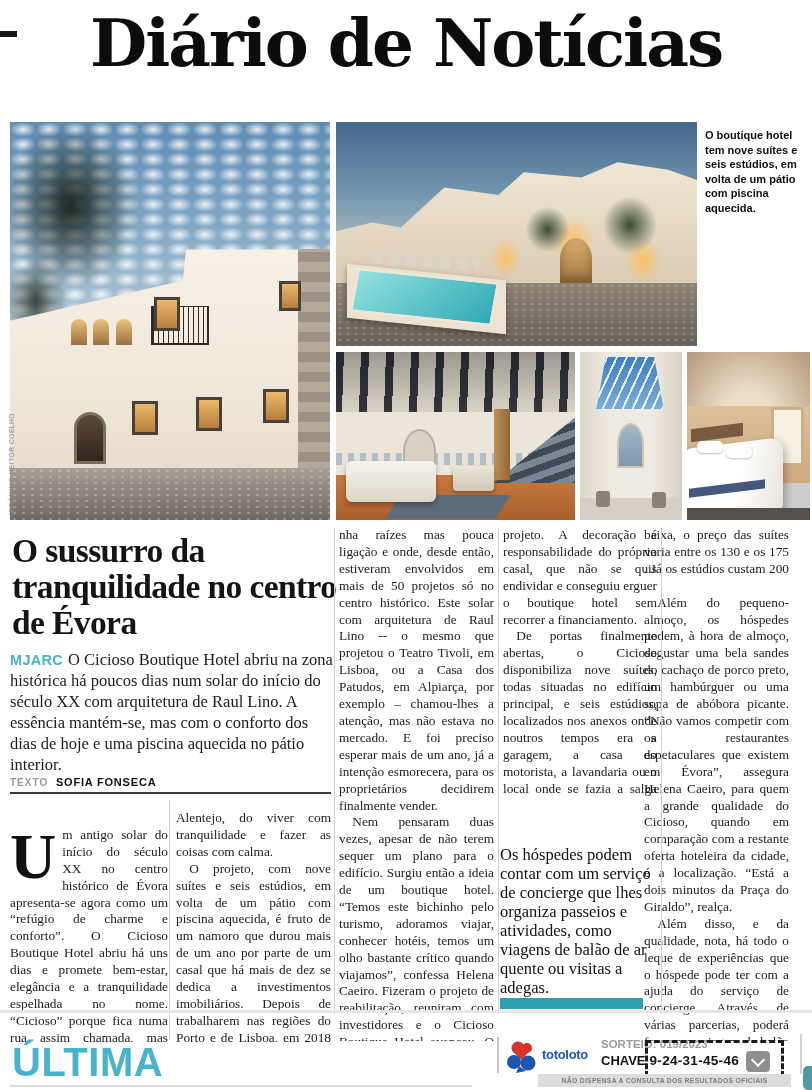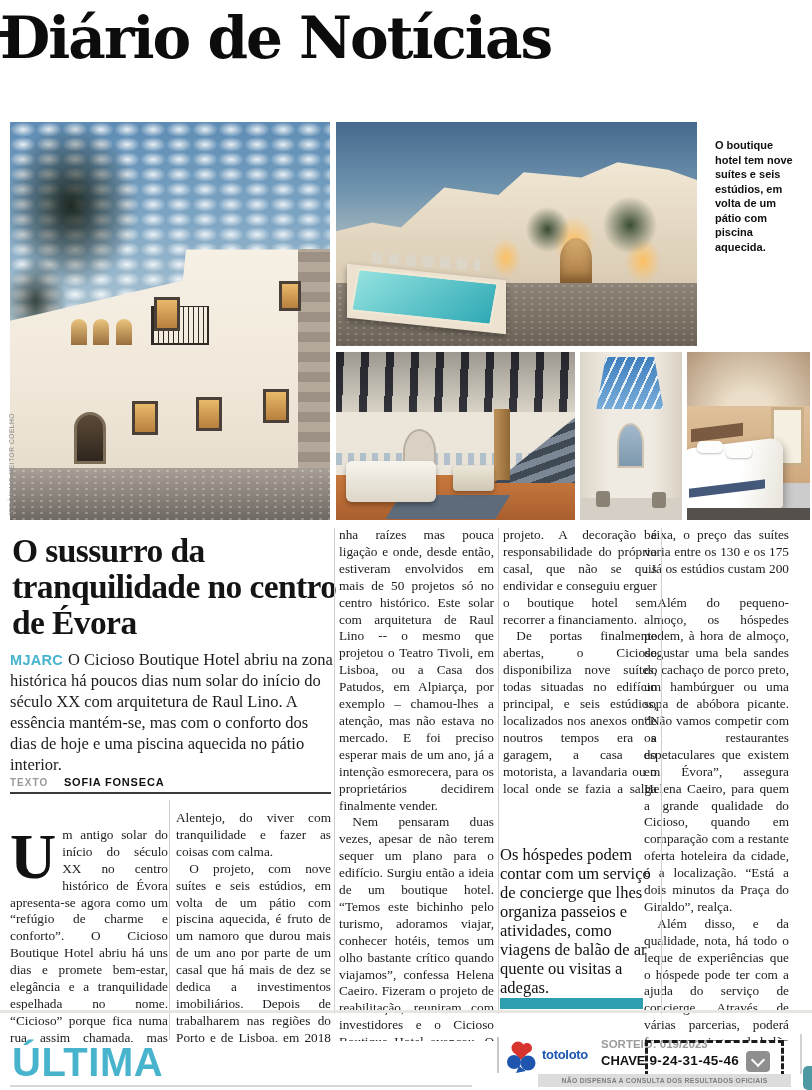--- a/index.html
+++ b/index.html
@@ -1,22 +1,22 @@
 <!DOCTYPE html>
 <html><head>
 <meta charset="utf-8">
 <style>
   html,body{margin:0;padding:0;background:#fff;}
   .page{position:relative;width:812px;height:1090px;margin:0 auto;background:#fff;overflow:hidden;
         font-family:"Liberation Serif",serif;color:#1f1f1f;}
   .abs{position:absolute;}
 
   
-  .masthead{left:0;right:0;top:4px;
-    font-family:"DejaVu Serif",serif;font-weight:800;font-size:58px;letter-spacing:-2px;color:#0c0c0c;}
+  .masthead{left:0;right:0;top:4px;text-align:center;
+    font-family:"DejaVu Serif",serif;font-weight:800;font-size:66px;letter-spacing:-2px;color:#0c0c0c;}
   .corner-mark{left:0;top:31px;width:17px;height:6px;background:#151515;}
 
   
   .photo{position:absolute;overflow:hidden;background:#ccc;}
   .ph-exterior{left:10px;top:122px;width:320px;height:398px;}
   .ph-pool{left:336px;top:122px;width:361px;height:224px;}
   .ph-living{left:336px;top:352px;width:239px;height:168px;}
   .ph-atrium{left:580px;top:352px;width:102px;height:168px;}
   .ph-bedroom{left:687px;top:352px;width:123px;height:168px;}
   .photo>div{position:absolute;}
@@ -107,30 +107,30 @@
   .b-throw{left:2%;bottom:16%;width:62%;height:9px;background:#44597a;transform:skewY(-7deg);}
   .b-pillow{position:absolute;width:26px;height:12px;border-radius:5px;background:#fdfdfb;box-shadow:0 1px 2px rgba(0,0,0,.25);}
   .b-head{left:3%;bottom:48%;width:42%;height:8%;background:#7a5a40;transform:skewY(-7deg);}
   .b-floor{left:0;bottom:0;width:100%;height:7%;background:#55504b;}
 
   .credit{left:8px;top:516px;transform-origin:0 0;transform:rotate(-90deg);
     font-family:"Liberation Sans",sans-serif;font-size:6.5px;letter-spacing:.6px;color:#8e8e8e;white-space:nowrap;}
 
   .caption{left:705px;top:128px;width:104px;font-family:"Liberation Sans",sans-serif;
     font-weight:700;font-size:11px;line-height:1.32;color:#0f0f0f;}
-  .caption p{margin:10px;}
+  .caption p{margin:0;}
 
   
   .headline{left:10px;top:531px;width:326px;font-weight:700;font-size:33.5px;line-height:1.07;
     letter-spacing:-.6px;color:#141414;}
   .standfirst{left:10px;top:650px;width:324px;font-size:16.5px;line-height:1.27;color:#1b1b1b;}
   .kicker{font-family:"Liberation Sans",sans-serif;font-weight:800;font-size:14.5px;letter-spacing:.3px;margin-right:5px;}
   .byline{left:10px;top:776px;font-family:"Liberation Sans",sans-serif;font-size:10px;}
   .byline .lbl{color:#9a9a9a;font-weight:700;letter-spacing:1px;}
-  .byline .auth{color:#111;font-weight:800;font-size:11px;letter-spacing:.8px;margin-left:13px;text-align:center;}
+  .byline .auth{color:#111;font-weight:800;font-size:11px;letter-spacing:.8px;margin-left:5px;text-align:center;}
   .rule-byline{left:10px;top:792px;width:321px;height:2px;background:#3a3a3a;}
 
   .bodycol{font-size:13.3px;line-height:16.9px;text-align:justify;white-space:pre-line;color:#202020;overflow:hidden;}
   .col1{left:10px;top:810px;width:158px;height:232px;}
   .col2{left:176px;top:810px;width:155px;height:232px;}
   .col3{left:339px;top:527px;width:155px;height:514px;}
   .col4{left:503px;top:527px;width:154px;height:272px;}
   .col5{left:644px;top:527px;width:145px;height:514px;}
   .dropcap{float:left;font-weight:900;font-size:64px;line-height:.82;padding:4px 6px 0 0;color:#111;}
 

